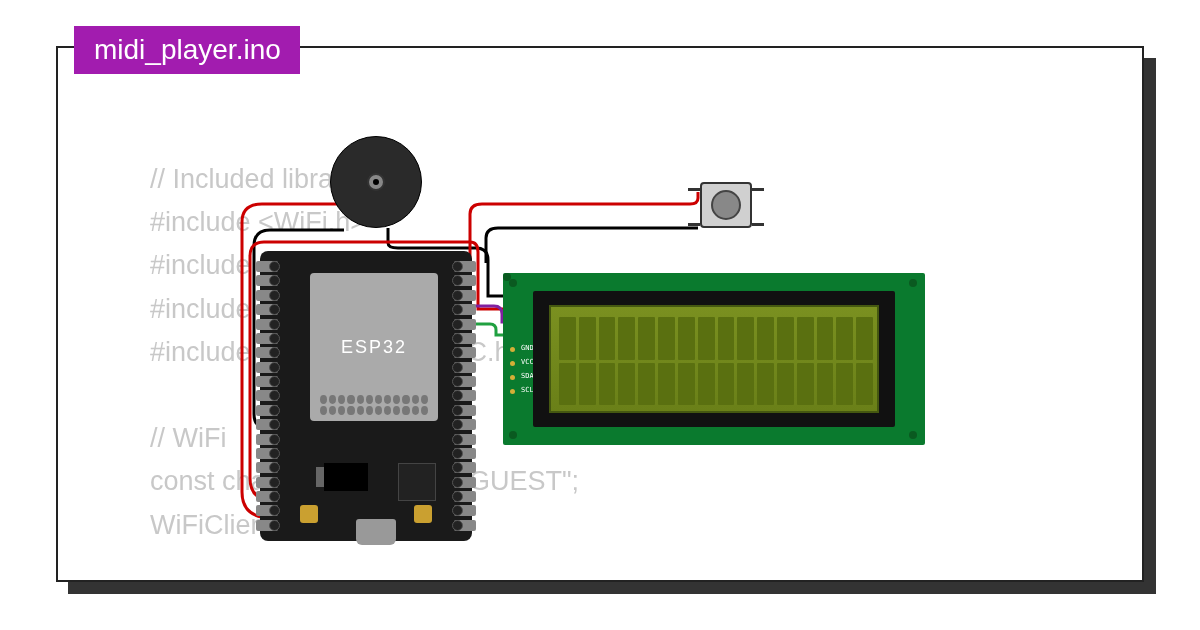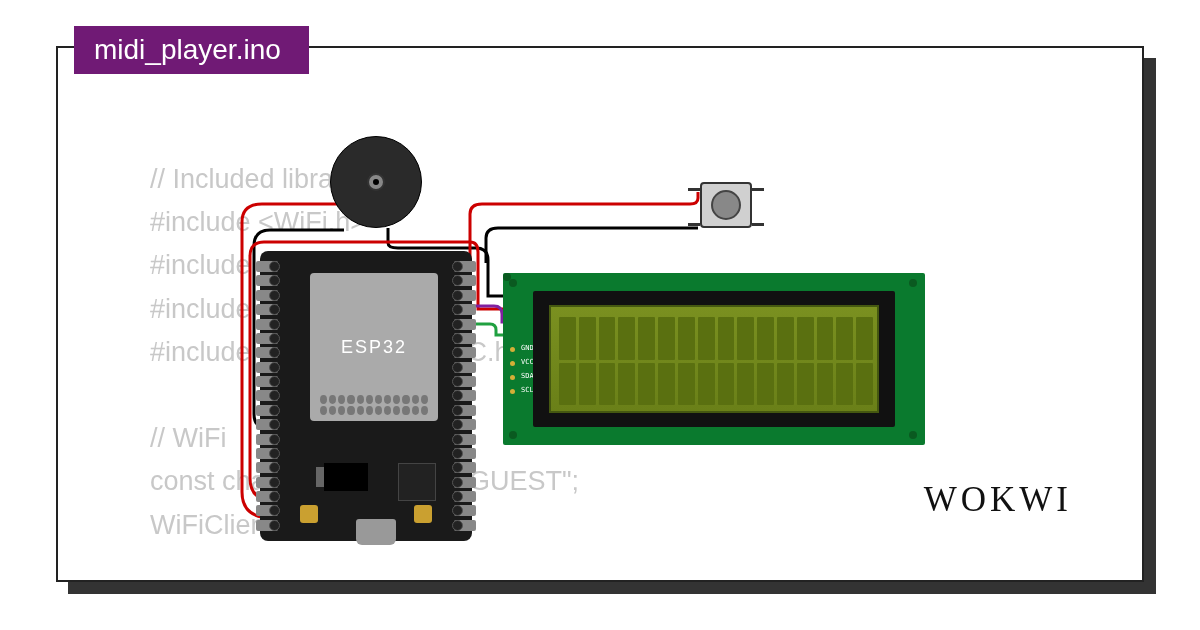--- a/index.html
+++ b/index.html
@@ -25,23 +25,23 @@
       top: 46px;
       width: 1088px;
       height: 536px;
       background: #fff;
       border: 2px solid #222;
     }
     .title-tab {
       position: absolute;
       left: 74px;
       top: 26px;
-      background: #701a75;
+      background: #a21caf;
       color: #fff;
-      padding: 8px 28px 8px 20px;
+      padding: 8px 19px 8px 20px;
       font-size: 28px;
       font-family: 'Segoe UI', Arial, sans-serif;
       font-weight: 400;
     }
     .code-bg {
       position: absolute;
       left: 92px;
       top: 110px;
       width: 700px;
       color: #c8c8c8;
@@ -526,16 +526,15 @@
         <div class="esp32-vreg"></div>
         <div class="esp32-chip"></div>
         <div class="esp32-usb"></div>
         <div class="esp32-btn l"></div>
         <div class="esp32-btn r"></div>
       </div>
     </div>
 
   </div>
 
-  <div class="wokwi-logo">WOKWI</div>
 </div>
 
 <div class="title-tab">midi_player.ino</div>
 
 </body></html>

